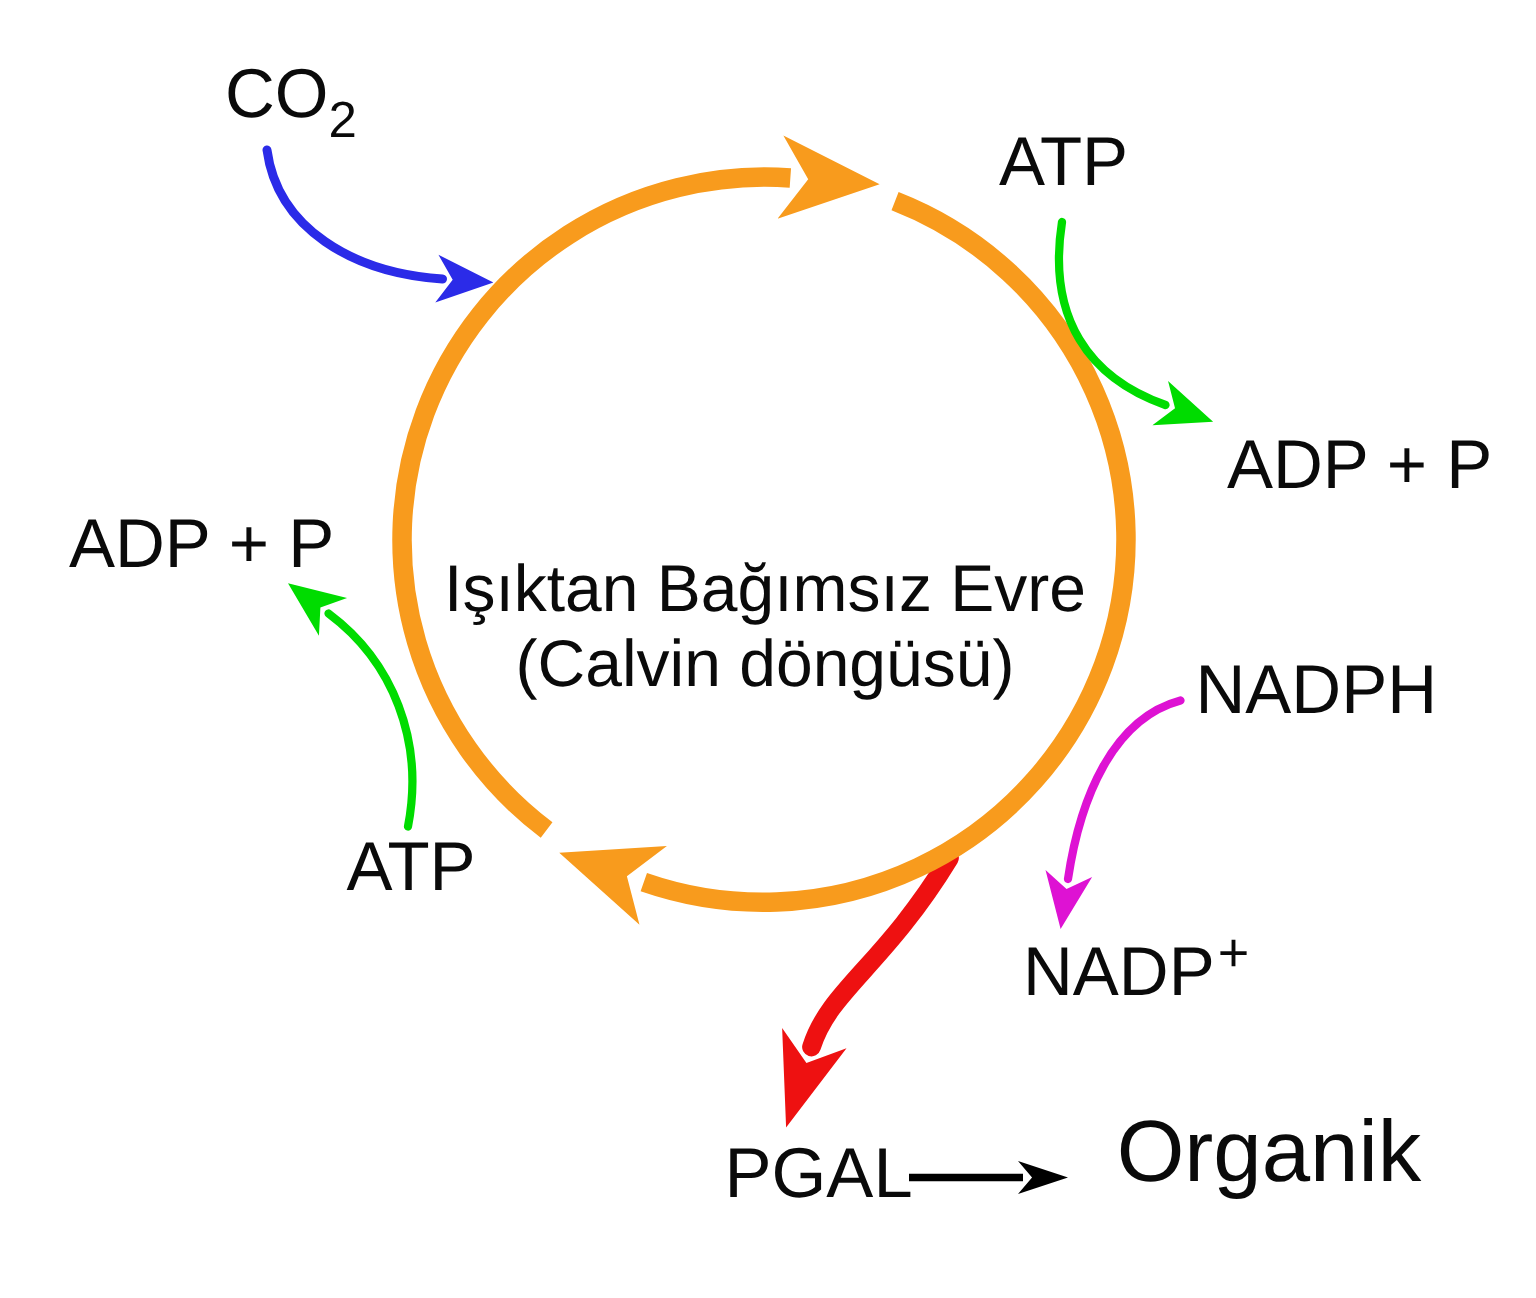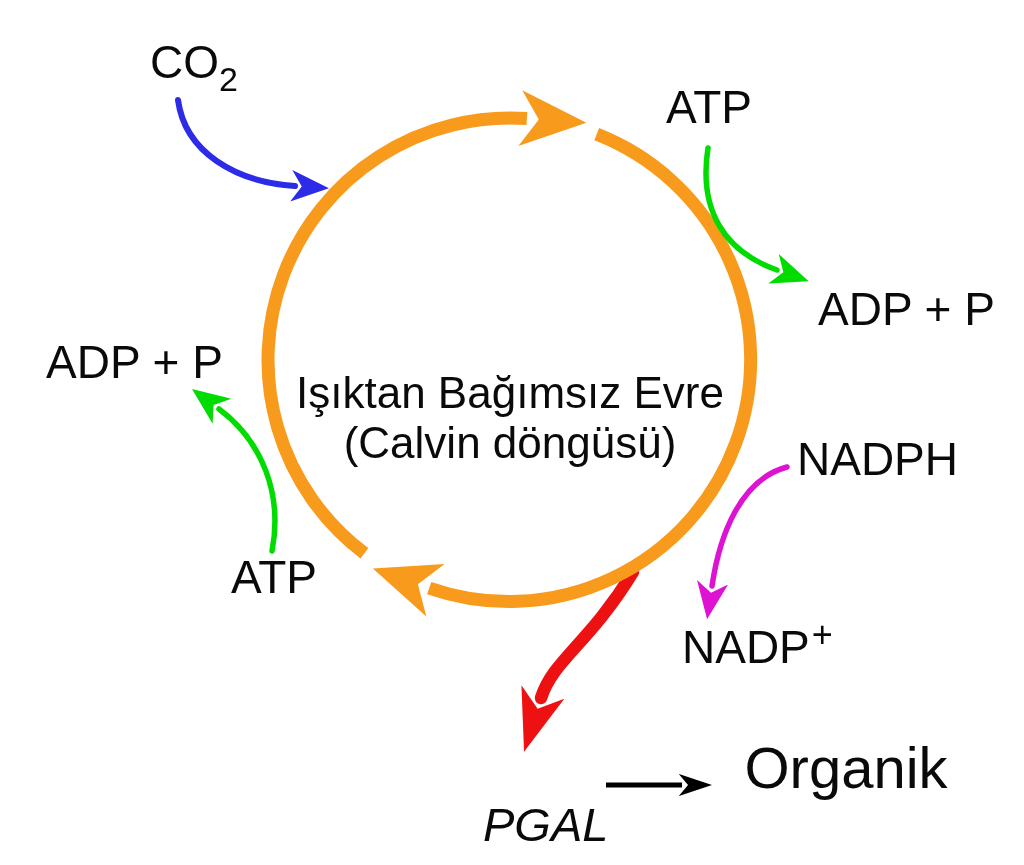--- a/index.html
+++ b/index.html
@@ -81,19 +81,19 @@
   <div class="lbl" style="left:818px;top:286px;">ADP + P</div>
 
   <div class="lbl" style="left:682px;top:624px;"><span>NADP</span><span class="supsc">+</span></div>
 
   <div class="lbl" style="left:797px;top:436px;">NADPH</div>
 
   <div class="lbl" style="left:46px;top:339px;">ADP + P</div>
 
   <div class="lbl" style="left:231px;top:554px;">ATP</div>
 
-  <div class="lbl" style="left:483px;top:801px;font-size:47px;font-style:italic;">PGAL</div>
+  <div class="lbl" style="left:483px;top:758px;font-size:47px;">PGAL</div>
 
   <div class="product-label">
     <div>Organik</div>
   </div>
 
 </div>
 
 </body></html>

